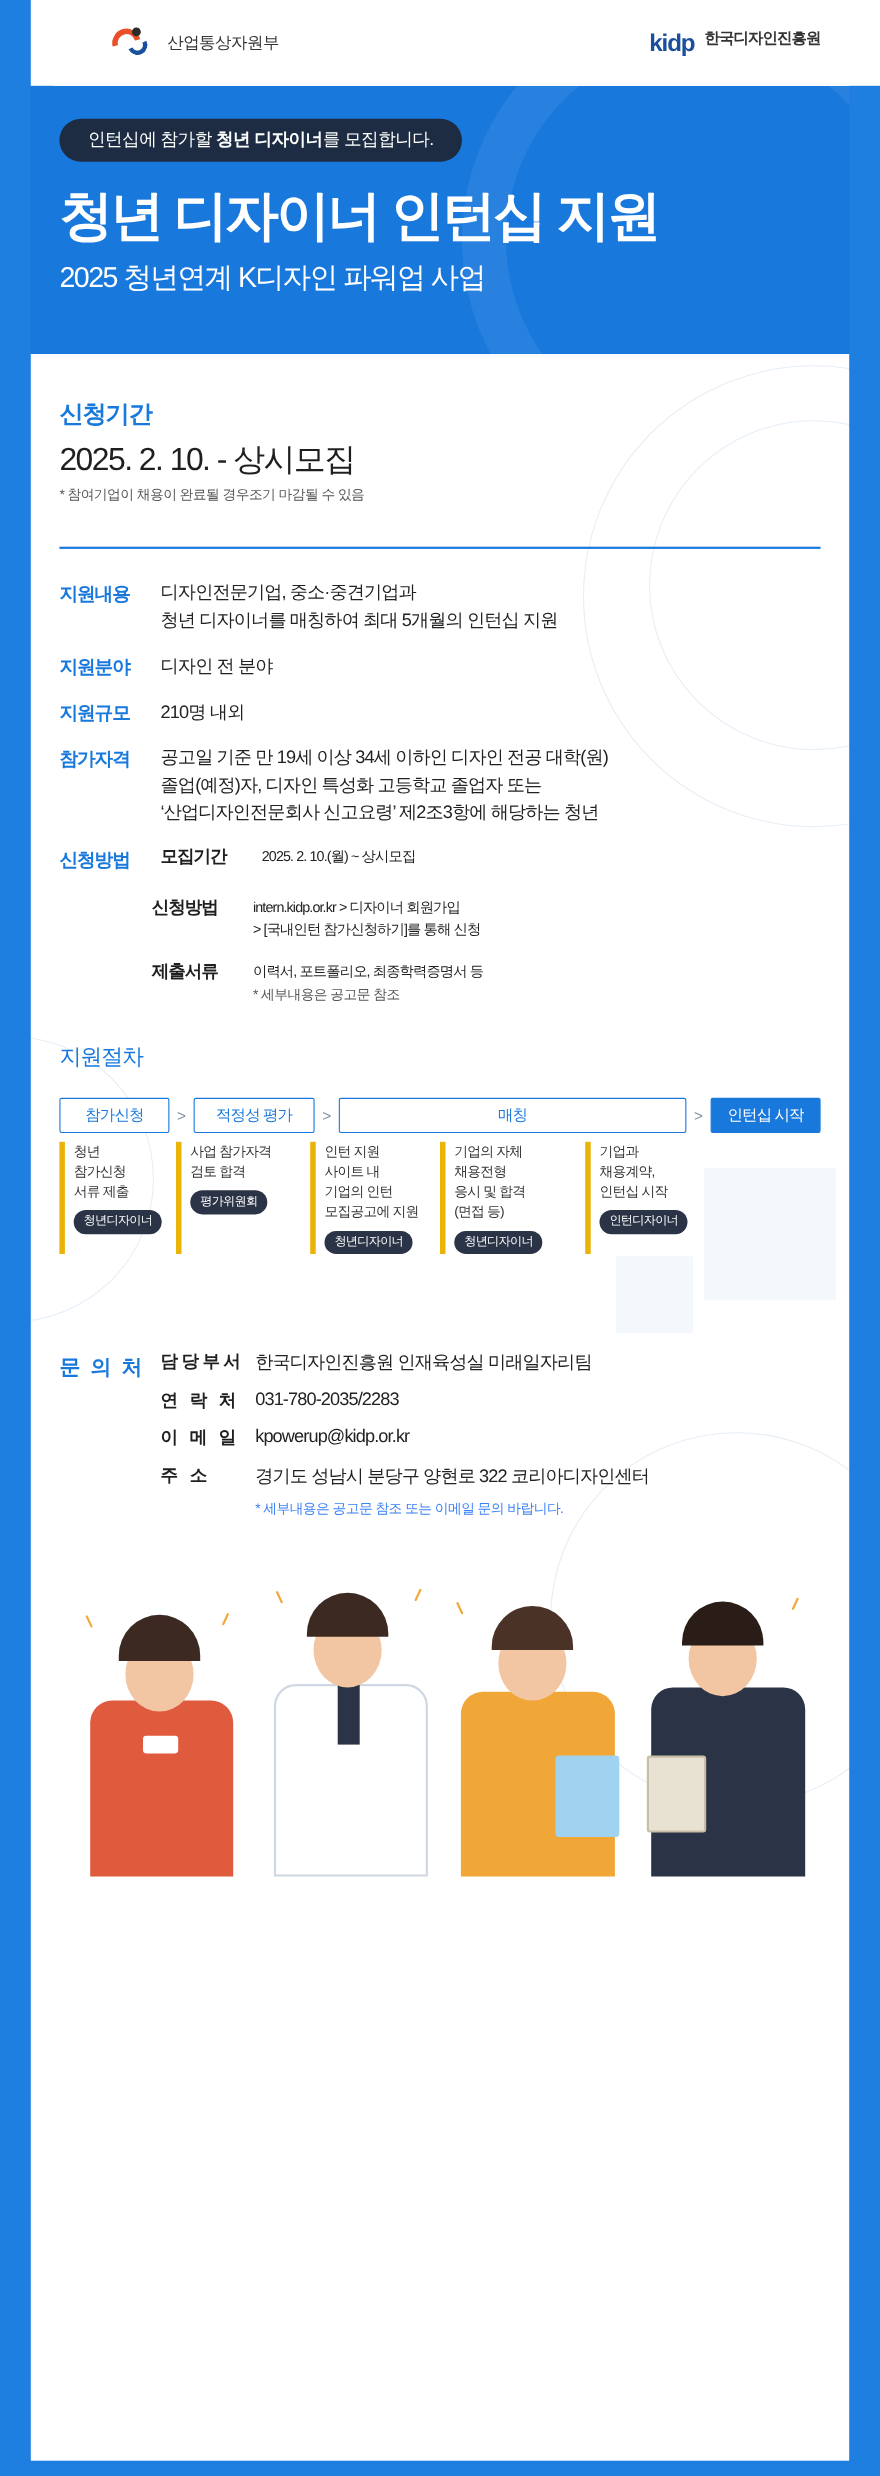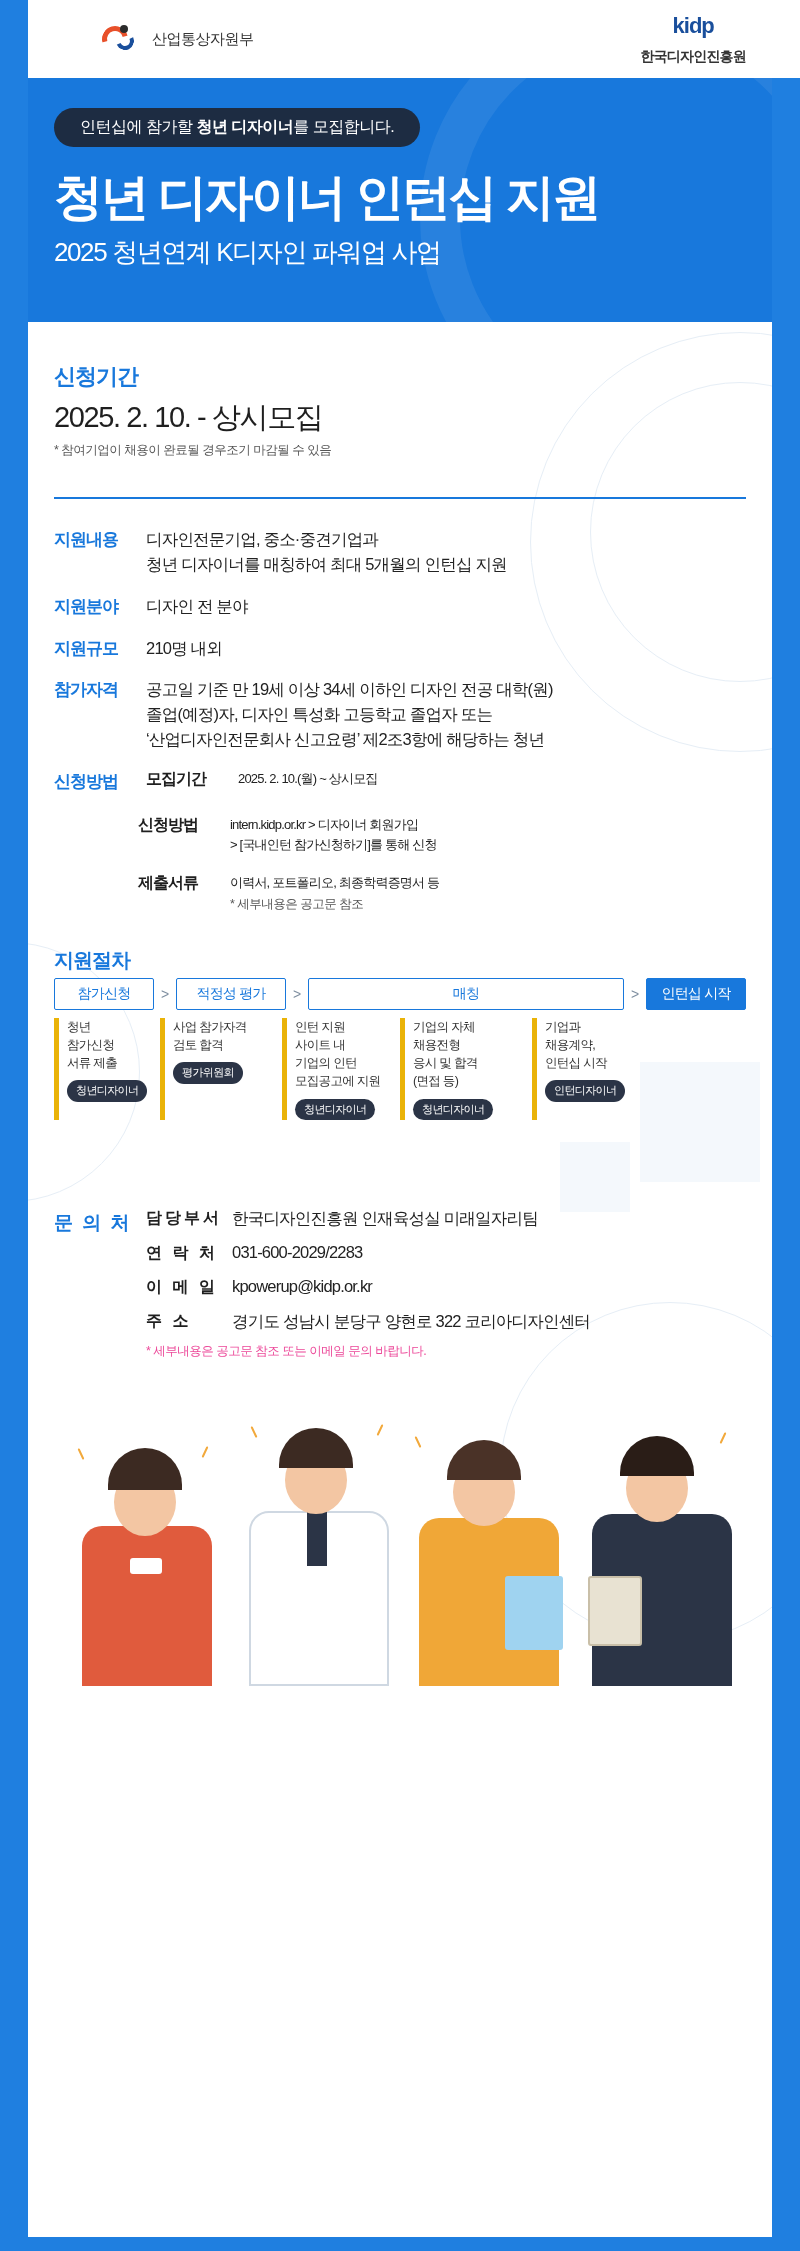--- a/index.html
+++ b/index.html
@@ -56,23 +56,22 @@
   .motie-mark .c2 { width: 18px; height: 18px; border: 4px solid #1a4f9c; left: 14px; top: 9px; border-left-color: transparent; border-top-color: transparent; transform: rotate(20deg); }
   .motie-mark .c3 { width: 8px; height: 8px; background: #2b2b2b; left: 18px; top: 2px; }
   .motie-text {
     font-size: 15px;
     color: #333;
     letter-spacing: -0.5px;
     font-weight: 500;
   }
   .kidp {
     display: flex;
-    align-items: center;
+    align-items: flex-start;
     gap: 9px;
-    flex-direction: column;
   }
   .kidp-logo {
     font-size: 22px;
     font-weight: bold;
     color: #1a4f9c;
     letter-spacing: -1px;
   }
   .kidp-text {
     font-size: 14px;
     font-weight: bold;
@@ -240,24 +239,24 @@
   }
 
   
   .process {
     position: relative;
     z-index: 2;
     margin-top: 34px;
   }
   .process-title {
     color: #1878dc;
-    font-weight: bold;
+    font-weight: normal;
     font-size: 20px;
     letter-spacing: -1px;
-    margin-bottom: 4px;
+    margin-bottom: 24px;
   }
   .process-head {
     display: flex;
     align-items: center;
     gap: 6px;
   }
   .p-box {
     border: 1px solid #1878dc;
     color: #1878dc;
     font-size: 14px;
@@ -343,22 +342,23 @@
     color: #1f1f1f;
   }
   .c-val {
     flex: 1;
     font-size: 16.5px;
     letter-spacing: -0.8px;
     color: #222;
   }
   .contact-note {
     font-size: 12.5px;
-    color: #ec4899;
+    color: #3b82f6;
     letter-spacing: -0.5px;
+    margin-left: 86px;
     margin-top: -3px;
   }
 
   
   .illus {
     position: relative;
     height: 300px;
     margin-top: 26px;
     z-index: 2;
   }
@@ -526,21 +526,21 @@
     <div class="contact">
       <div class="contact-wrap">
         <div class="contact-title">문 의 처</div>
         <div class="contact-rows">
           <div class="c-row">
             <div class="c-key">담당부서</div>
             <div class="c-val">한국디자인진흥원 인재육성실 미래일자리팀</div>
           </div>
           <div class="c-row">
             <div class="c-key">연 락 처</div>
-            <div class="c-val">031-600-2029/2283</div>
+            <div class="c-val">031-780-2035/2283</div>
           </div>
           <div class="c-row">
             <div class="c-key">이 메 일</div>
             <div class="c-val">kpowerup@kidp.or.kr</div>
           </div>
           <div class="c-row">
             <div class="c-key">주     소</div>
             <div class="c-val">경기도 성남시 분당구 양현로 322 코리아디자인센터</div>
           </div>
           <div class="contact-note">* 세부내용은 공고문 참조 또는 이메일 문의 바랍니다.</div>

